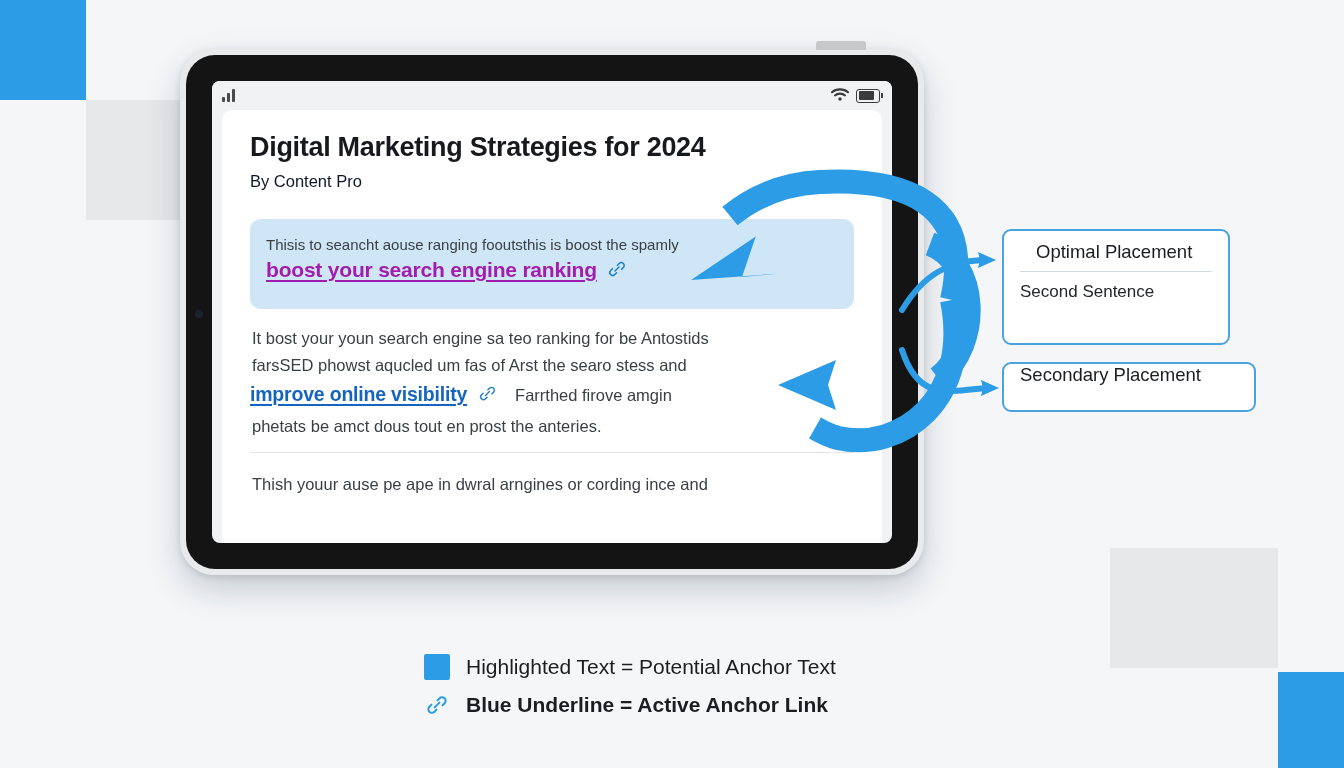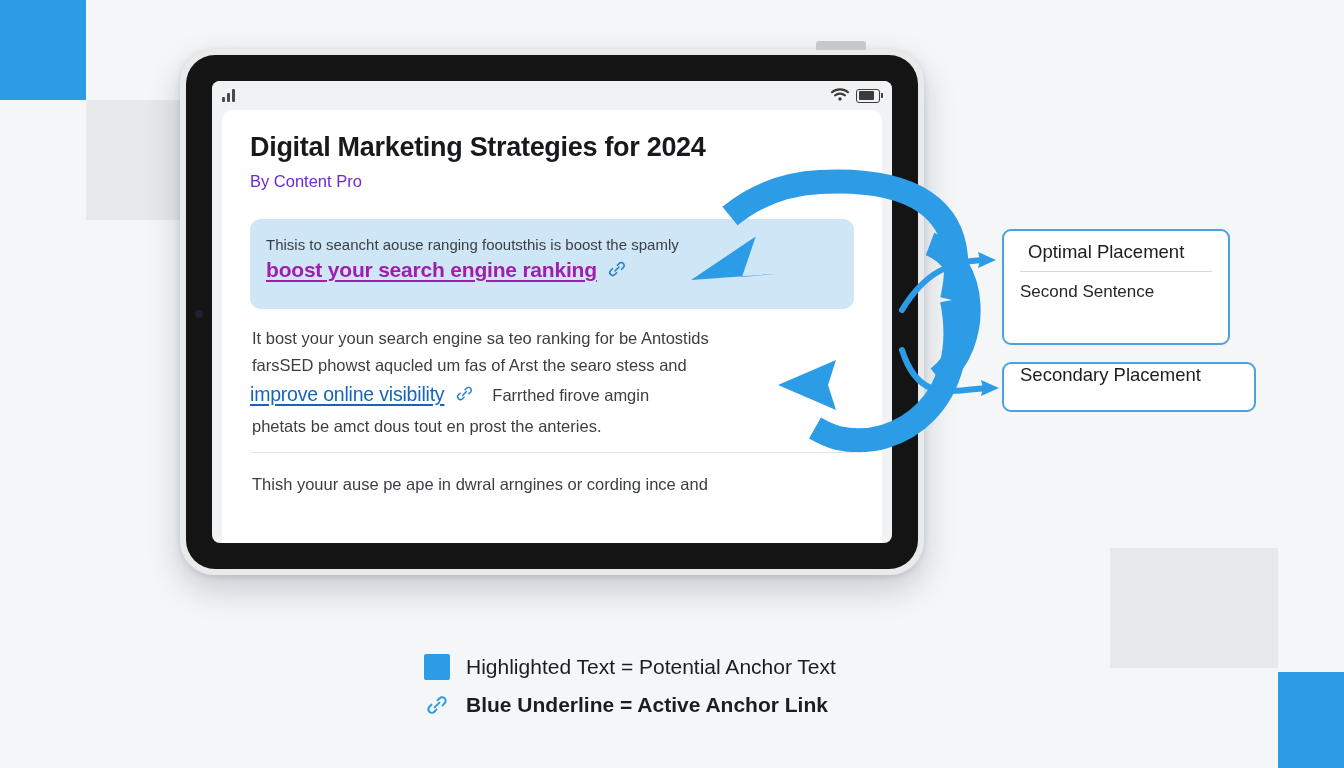--- a/index.html
+++ b/index.html
@@ -58,51 +58,51 @@
 
   
   .card{
     position:absolute;left:10px;right:10px;top:29px;bottom:0;
     background:#fff;border-radius:10px 10px 0 0;
     padding:22px 28px 0 28px;box-sizing:border-box;overflow:hidden;
   }
   .art-title{
     font-size:27px;font-weight:700;color:#17191c;letter-spacing:-.3px;margin:0 0 9px 0;
   }
-  .art-byline{font-size:16.5px;color:#6d28d9;margin:0 0 28px 0;}
+  .art-byline{font-size:16.5px;color:#0f172a;margin:0 0 28px 0;}
 
   .highlight-block{
     background:#cfe6f7;border-radius:11px;padding:12px 16px 26px 16px;margin:0 0 16px 0;
   }
   .para{font-size:15px;line-height:27px;color:#3a3f44;margin:0;}
   .para-body{font-size:16.5px;line-height:27px;color:#3a3f44;margin:0;padding:0 2px;}
   .anchor{
     color:#a21caf;font-weight:700;text-decoration:underline;
     text-underline-offset:3px;text-decoration-thickness:2px;
     font-size:21px;letter-spacing:-.2px;
   }
   .anchor-sm{
-    color:#1565c0;font-weight:400;text-decoration:underline;
+    color:#1565c0;font-weight:700;text-decoration:underline;
     text-underline-offset:3px;text-decoration-thickness:2px;
     font-size:19.5px;letter-spacing:-.2px;
   }
   .link-ico{display:inline-block;vertical-align:-2px;margin-left:6px;}
   .art-divider{height:1px;background:#e3e5e7;margin:12px 0 18px 0;}
 
   
   .arrow-layer{position:absolute;left:0;top:0;width:1344px;height:768px;pointer-events:none;}
 
   
   .callout{
     position:absolute;background:#fff;border:2px solid #4aa3dd;border-radius:9px;
     box-sizing:border-box;
   }
   .callout-a{left:1002px;top:229px;width:228px;height:116px;padding:10px 16px 0 16px;}
   .callout-b{left:1002px;top:362px;width:254px;height:50px;padding:0 16px;display:flex;align-items:flex-start;}
-  .co-title{font-size:18.5px;color:#1b1d20;margin:0 0 8px 8px;white-space:nowrap;}
+  .co-title{font-size:18.5px;color:#1b1d20;margin:0 0 8px 16px;white-space:nowrap;}
   .co-rule{height:1px;background:#cfdbe4;margin:0 0 8px 0;}
   .co-line{font-size:17px;color:#24282c;line-height:24px;white-space:nowrap;}
 
   
   .legend{position:absolute;left:424px;top:648px;width:520px;}
   .legend-row{display:flex;align-items:center;gap:16px;height:38px;}
   .swatch{width:26px;height:26px;background:#2b9ce5;border-radius:2px;flex:none;}
   .legend-ico{width:26px;height:26px;flex:none;display:flex;align-items:center;justify-content:center;}
   .legend-txt{font-size:21px;color:#1b1d20;}
   .legend-txt.bold{font-weight:700;}

